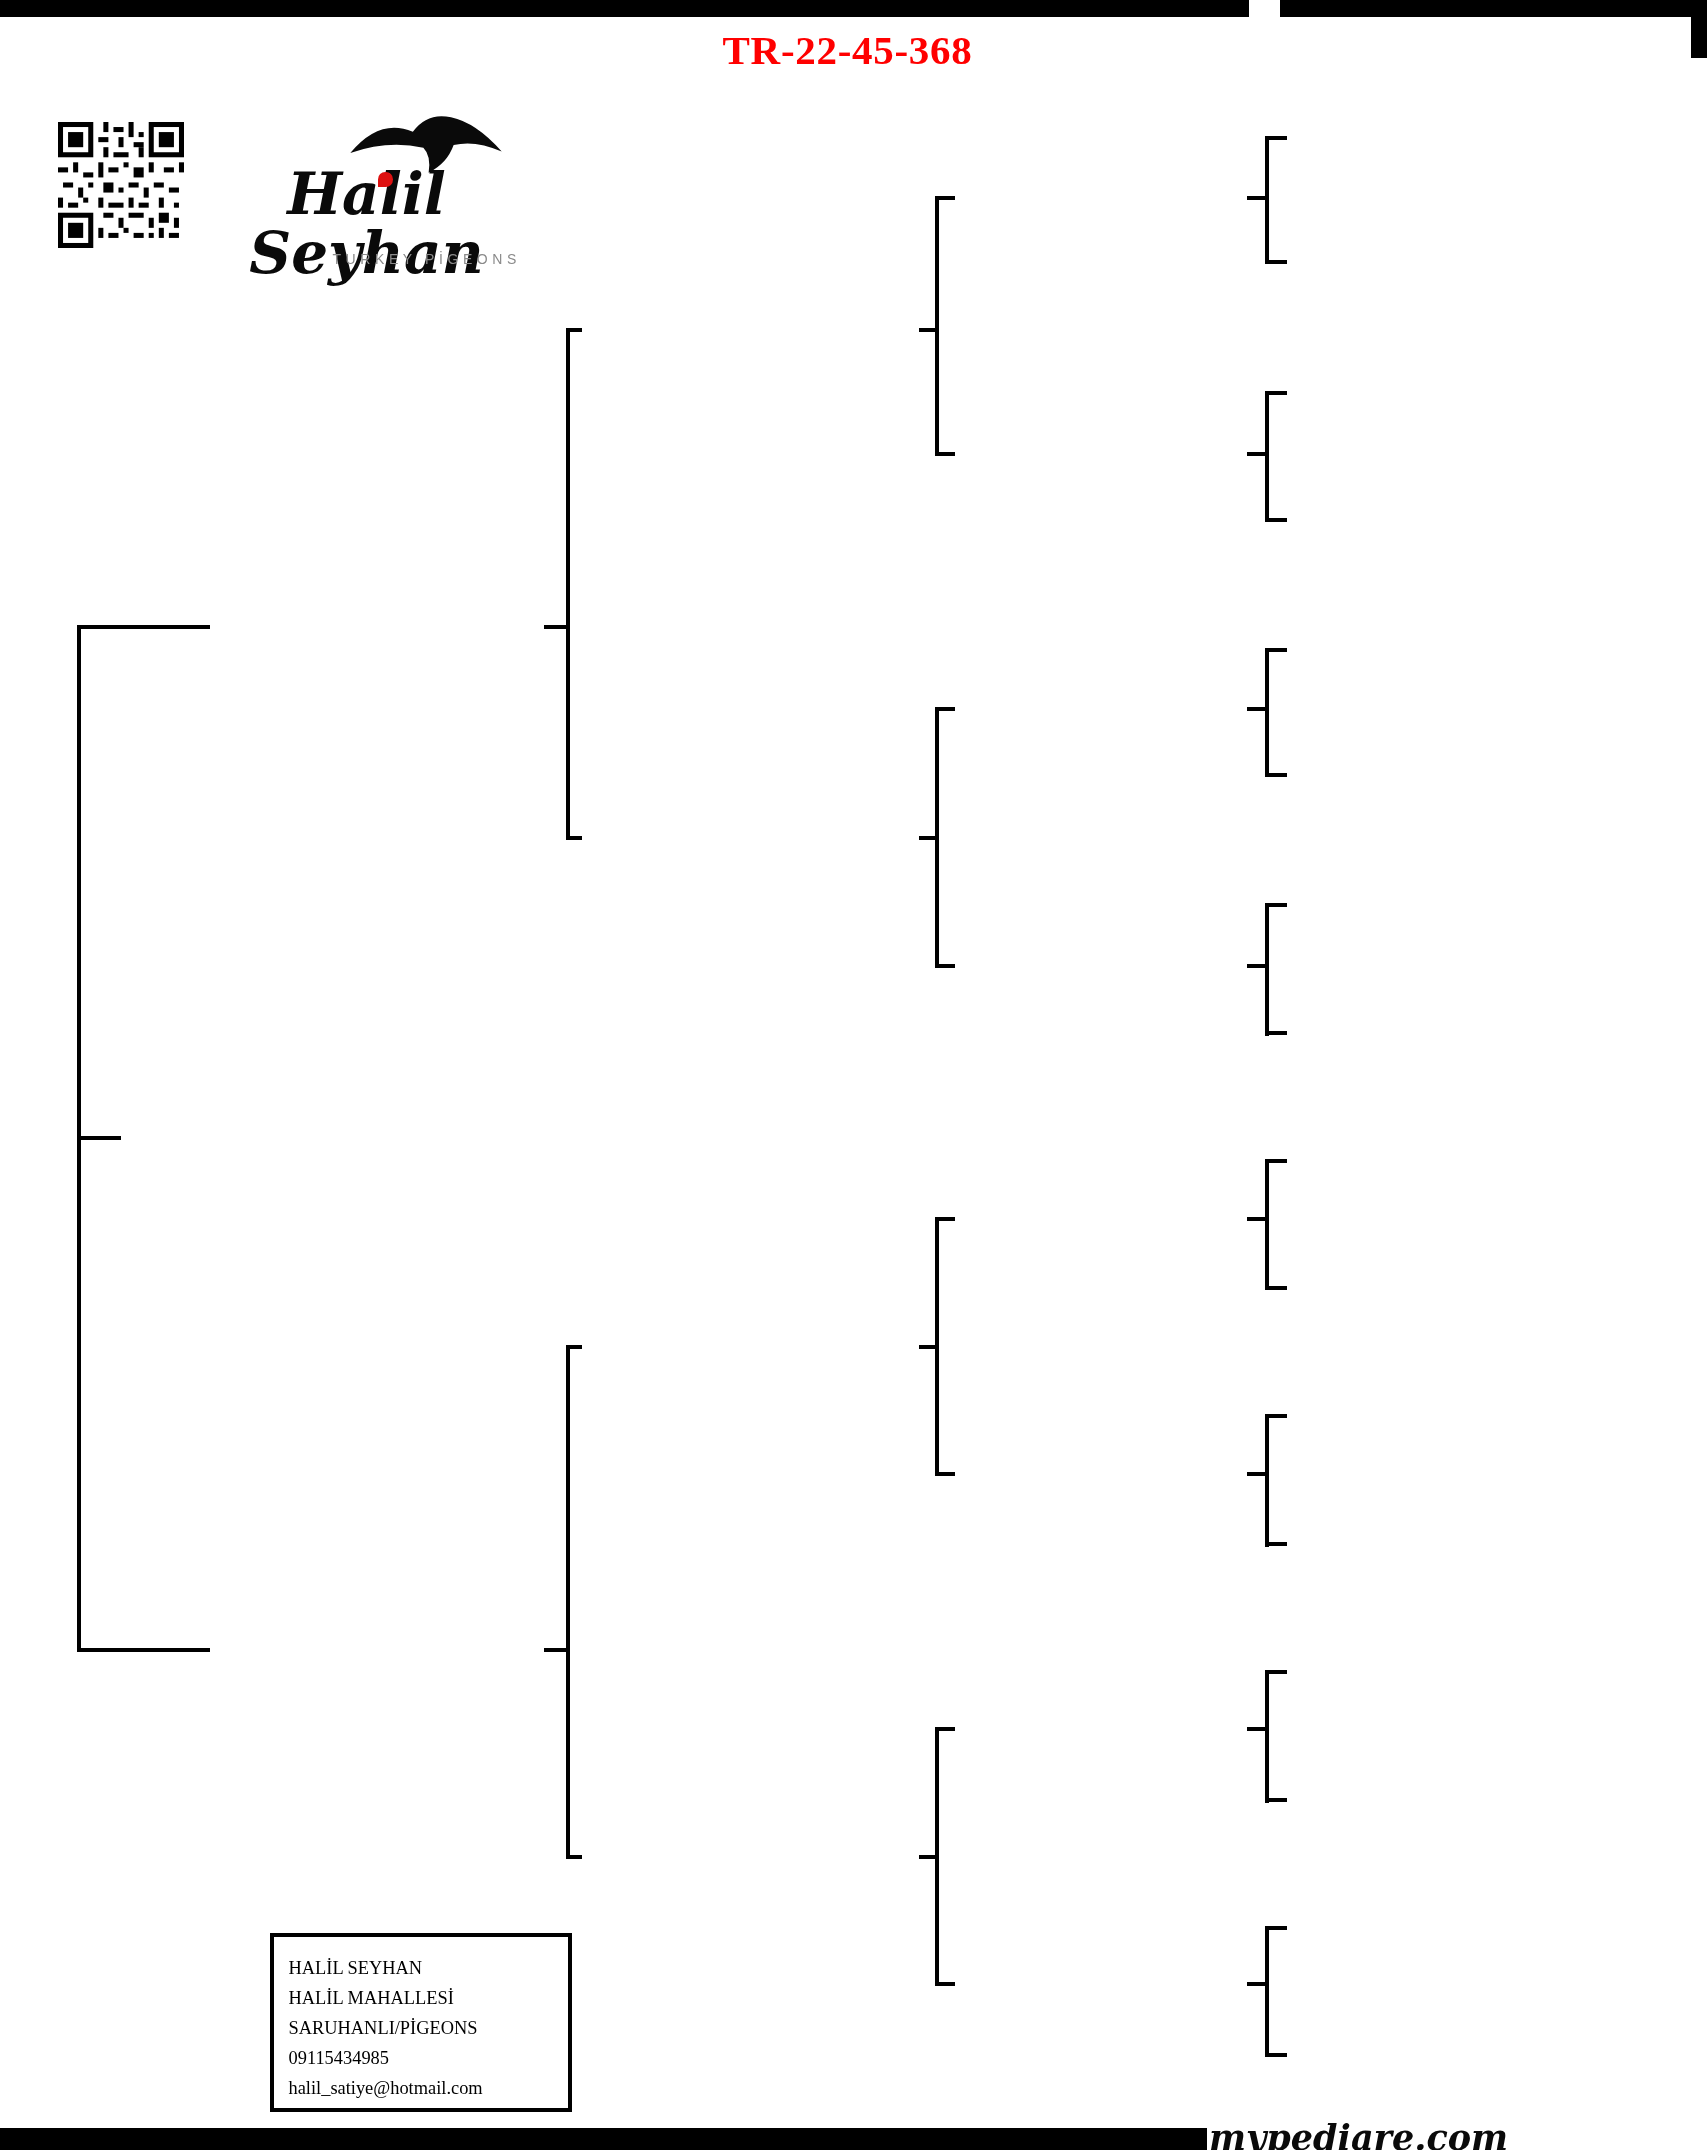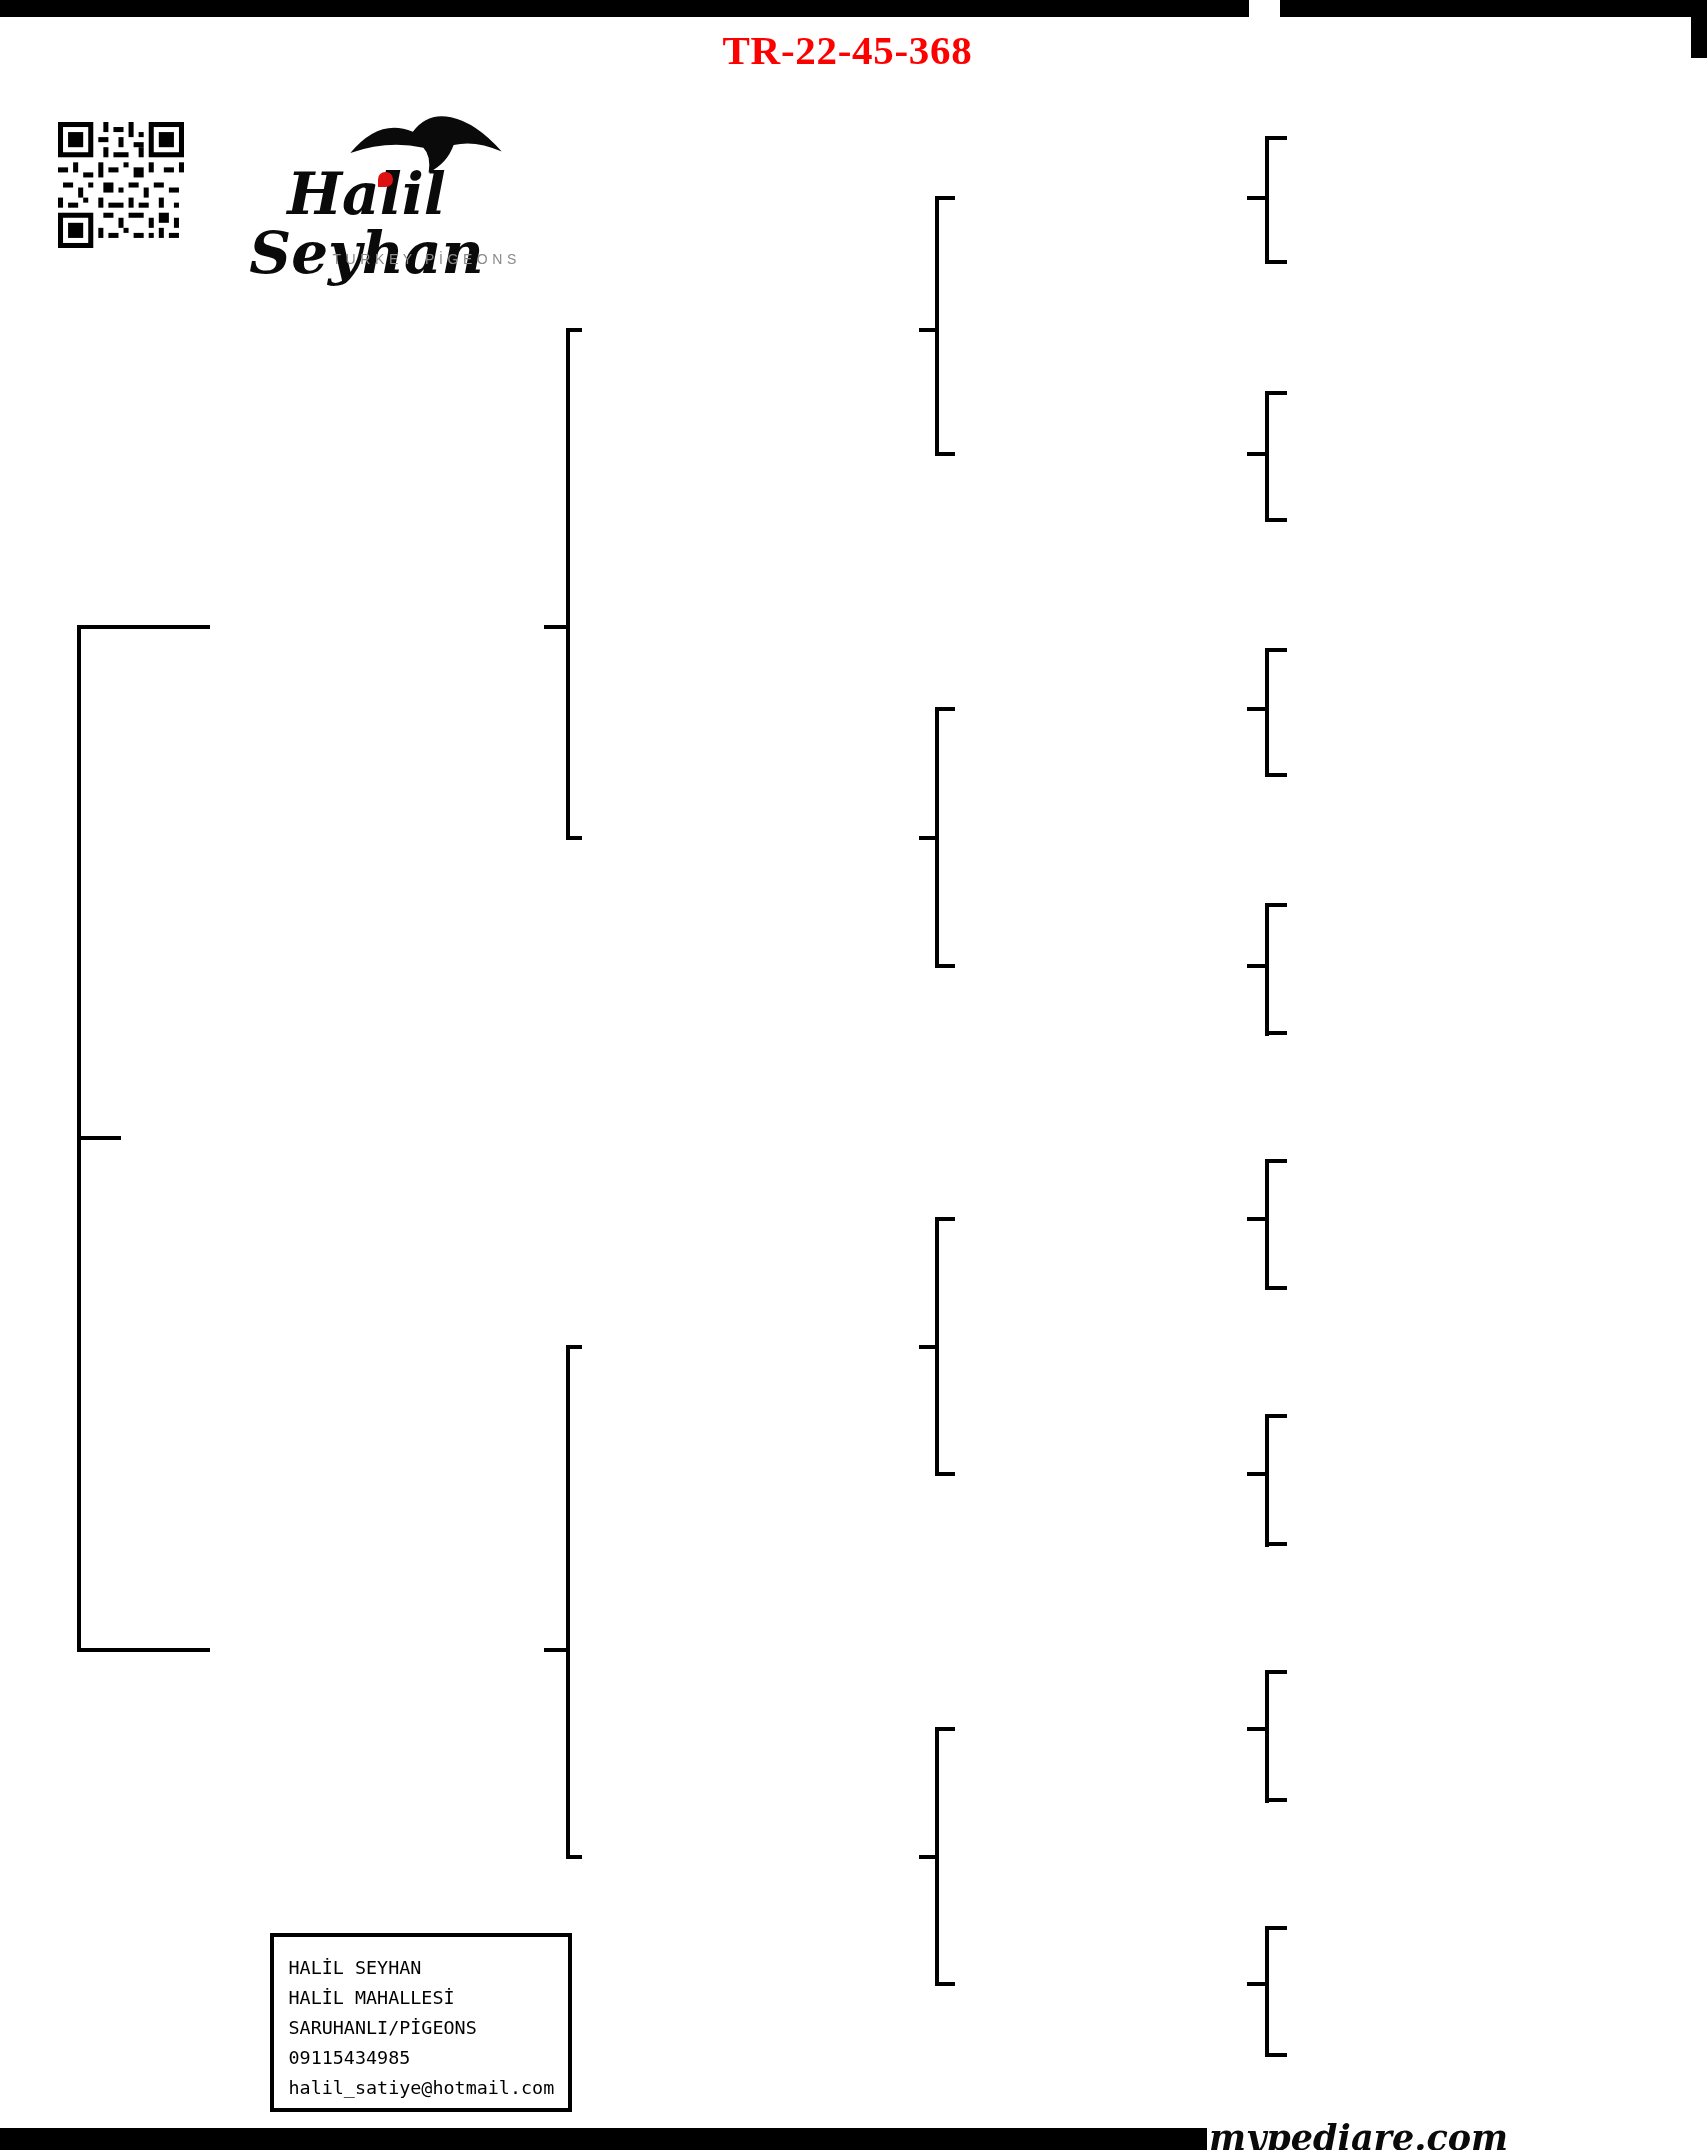--- a/index.html
+++ b/index.html
@@ -1,19 +1,19 @@
 <!DOCTYPE html>
 <html style="font-size:10.5px"><head>
 <meta charset="utf-8">
 <style>
   html,body{margin:0;padding:0;background:#fff;}
   #page{position:relative;width:1708px;height:2151px;background:#fff;overflow:hidden;
         font-family:"Liberation Serif","DejaVu Serif",serif;}
   .bar{position:absolute;background:#000;}
-  .ln{color:#000;white-space:pre;}
+  .ln{color:#000;white-space:pre;font-family:Liberation Serif, serif;}
   
   .seg{position:absolute;background:#000;}
   
   #title{position:absolute;left:670px;top:26px;width:355px;text-align:center;
          color:#f00;font-size:41px;font-weight:bold;letter-spacing:0.7px;}
   #logo{position:absolute;left:212px;top:112px;width:309px;height:177px;}
   #logo-bird{position:absolute;left:135px;top:0px;}
   #logo-name{position:absolute;left:0px;top:53px;width:309px;text-align:center;
              font-style:italic;font-weight:bold;font-size:58px;line-height:59px;color:#0a0a0a;
              font-family:"DejaVu Serif",serif;}

